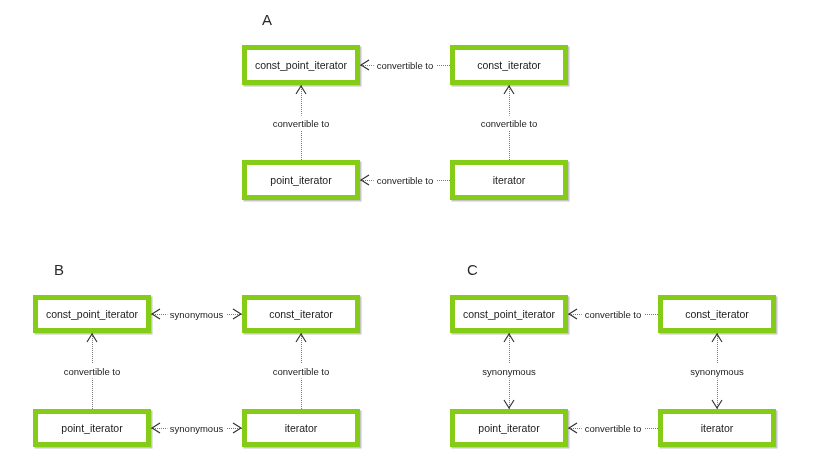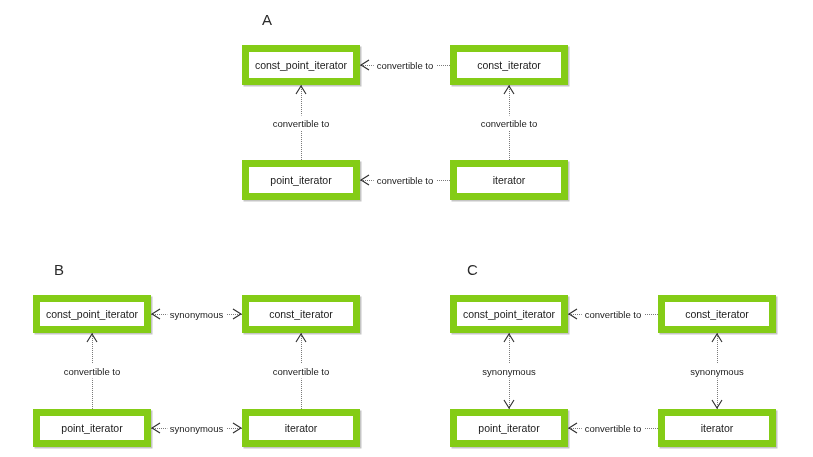--- a/index.html
+++ b/index.html
@@ -21,21 +21,21 @@
   .panel-label {
     position: absolute;
     font-size: 15px;
     line-height: 15px;
     color: #2b2b2b;
     letter-spacing: 0.2px;
   }
   .node-box {
     position: absolute;
     box-sizing: border-box;
-    border: 7px solid #84cc16;
+    border: 5px solid #84cc16;
     background: #ffffff;
     display: flex;
     align-items: center;
     justify-content: center;
     font-size: 10.5px;
     line-height: 12px;
     color: #1a1a1a;
     white-space: nowrap;
     box-shadow: 1.5px 1.5px 0 0 rgba(150,150,150,0.55);
   }

